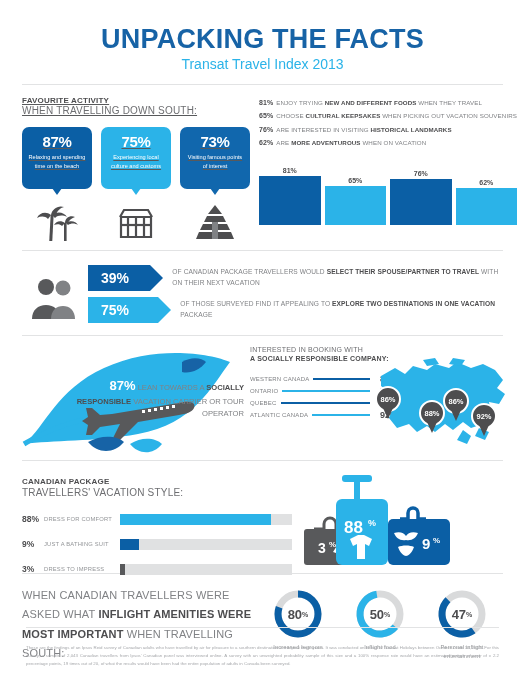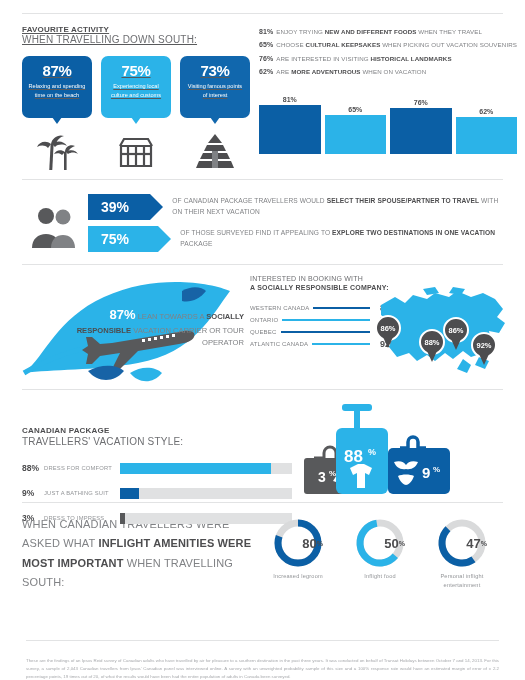--- a/index.html
+++ b/index.html
@@ -135,37 +135,41 @@
   .lug-area { flex: 1; position: relative; }
 
   
   .sec5 { display: flex; margin-top: 12px; align-items: center; }
   .ask-text { width: 235px; font-size: 11px; line-height: 1.75; color: #808285; letter-spacing: .15px; }
   .ask-text b { color: #4d4d4f; }
   .donuts { flex: 1; display: flex; justify-content: space-around; align-items: flex-start; }
   .donut-cell { text-align: center; width: 80px; }
   .donut { position: relative; width: 50px; height: 50px; margin: 0 auto; }
   .donut-val {
-    position: absolute; inset: 0; display: flex; align-items: center; justify-content: flex-end;
+    position: absolute; inset: 0; display: flex; align-items: center; justify-content: center;
     font-size: 13px; font-weight: bold; color: #4d4d4f;
   }
   .donut-val sup { font-size: 7px; font-weight: bold; }
   .donut-lbl { font-size: 5.6px; color: #939598; line-height: 1.5; margin-top: 4px; letter-spacing: .2px; }
 
   
   .footer {
     position: absolute; left: 26px; right: 26px; bottom: 12px;
     font-size: 4.4px; line-height: 1.85; color: #a7a9ac; text-align: justify;
   }
 </style>
 </head>
 <body>
 
 <div class="page">
 
+  <div class="header">
+    <div class="title">UNPACKING THE FACTS</div>
+    <div class="subtitle">Transat Travel Index 2013</div>
+  </div>
   <div class="rule"></div>
 
   <div class="sec1">
     <div class="sec1-left">
       <div class="sec-head">
         <div class="l1">FAVOURITE ACTIVITY</div>
         <div class="l2">WHEN TRAVELLING DOWN SOUTH:</div>
       </div>
 
       <div class="bubbles">
@@ -380,21 +384,21 @@
           <div class="pin-body">92%</div>
         </div>
       </div>
     </div>
   </div>
 
   <div class="rule" style="margin-top:2px"></div>
 
   <div class="sec4">
     <div class="style-left">
-      <div class="sec-head" style="margin-top:24px">
+      <div class="sec-head" style="margin-top:4px">
         <div class="l1">CANADIAN PACKAGE</div>
         <div class="l2">TRAVELLERS' VACATION STYLE:</div>
       </div>
       <div class="style-bars">
         <div class="style-row">
           <span class="style-pct">88%</span>
           <span class="style-lbl">DRESS FOR COMFORT</span>
           <span class="style-track">
               <span class="style-fill sf-light" style="width:88%;display:block"></span>
             </span>

